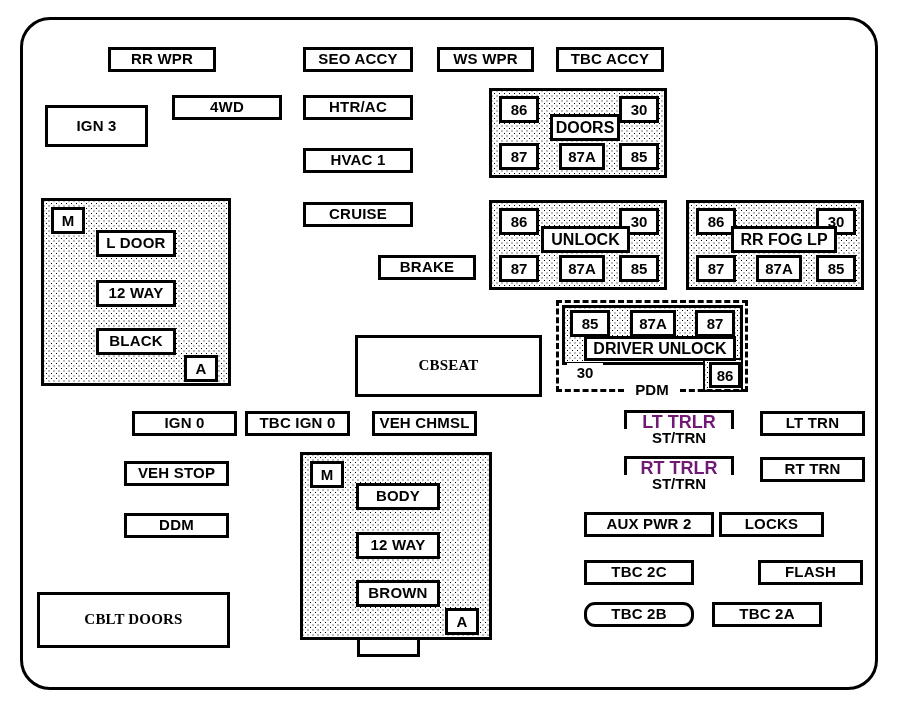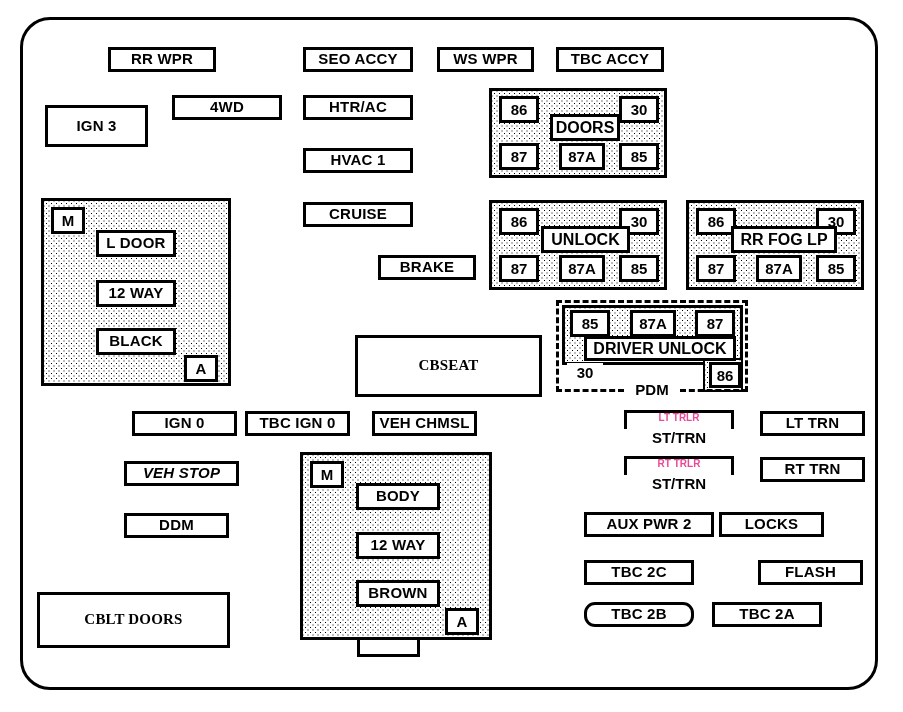--- a/index.html
+++ b/index.html
@@ -74,23 +74,23 @@
     background: #ffffff;
     width: 100%;
     height: 26px;
   }
   .trlr-wrap .trlr-l1 {
     position: absolute;
     left: 0;
     top: 2px;
     width: 100%;
     text-align: center;
-    font-size: 10px;
-    font-weight: bold;
-    color: #ec4899;
+    font-size: 18px;
+    font-weight: bold;
+    color: #701a75;
     z-index: 2;
     white-space: pre;
   }
   .trlr-wrap .trlr-l2 {
     position: absolute;
     left: 0;
     top: 19px;
     width: 100%;
     text-align: center;
     font-size: 15px;
@@ -251,21 +251,21 @@
 
   <div class="fbox two-line" style="left:355px; top:335px; width:187px; height:62px;">
     <span>CB</span>
     <span>SEAT</span>
   </div>
 
   <div class="fbox" style="left:124px; top:411px; width:105px; height:25px;margin-left:8px;">IGN 0</div>
   <div class="fbox" style="left:245px; top:411px; width:105px; height:25px;">TBC IGN 0</div>
   <div class="fbox" style="left:372px; top:411px; width:105px; height:25px;">VEH CHMSL</div>
 
-  <div class="fbox" style="left:124px; top:461px; width:115px; height:25px;font-style:italic;">VEH STOP</div>
+  <div class="fbox" style="left:124px; top:461px; width:105px; height:25px;">VEH STOP</div>
   <div class="fbox" style="left:124px; top:513px; width:105px; height:25px;">DDM</div>
 
   <div class="fbox two-line" style="left:37px; top:592px; width:193px; height:56px;">
     <span>CB</span>
     <span>LT DOORS</span>
   </div>
 
   <div class="stipple" style="left:300px; top:452px; width:192px; height:188px;"></div>
   <div class="term" style="left:310px; top:461px; width:34px; height:27px;">M</div>
   <div class="fbox" style="left:356px; top:483px; width:84px; height:27px;">BODY</div>

